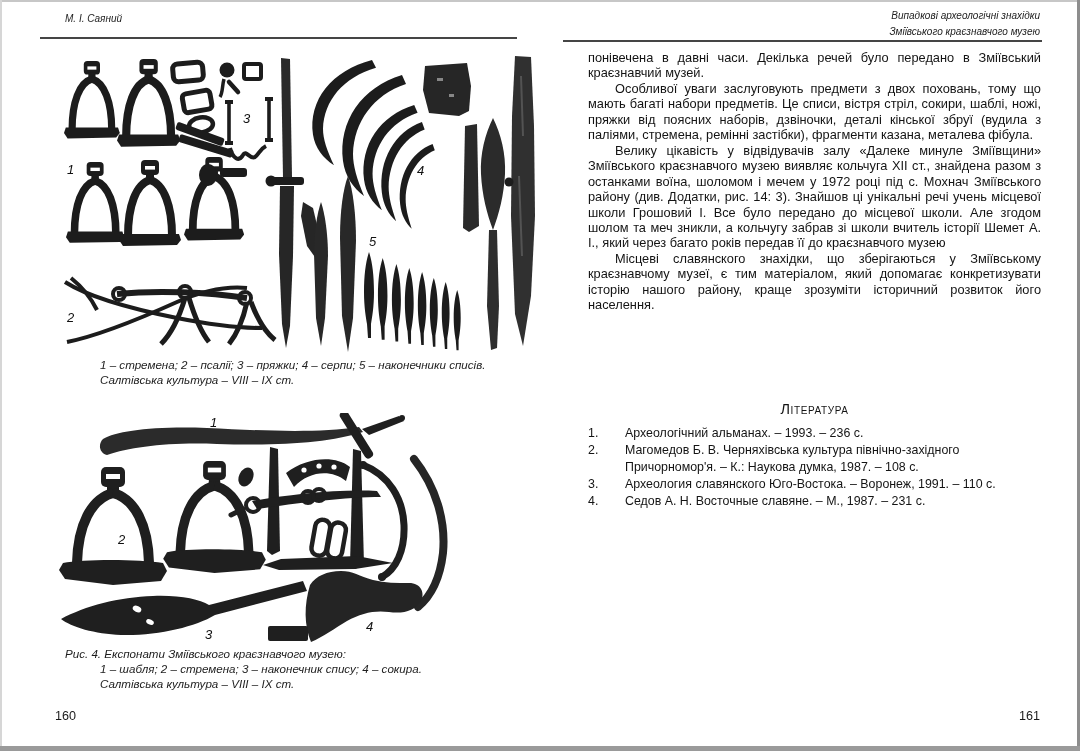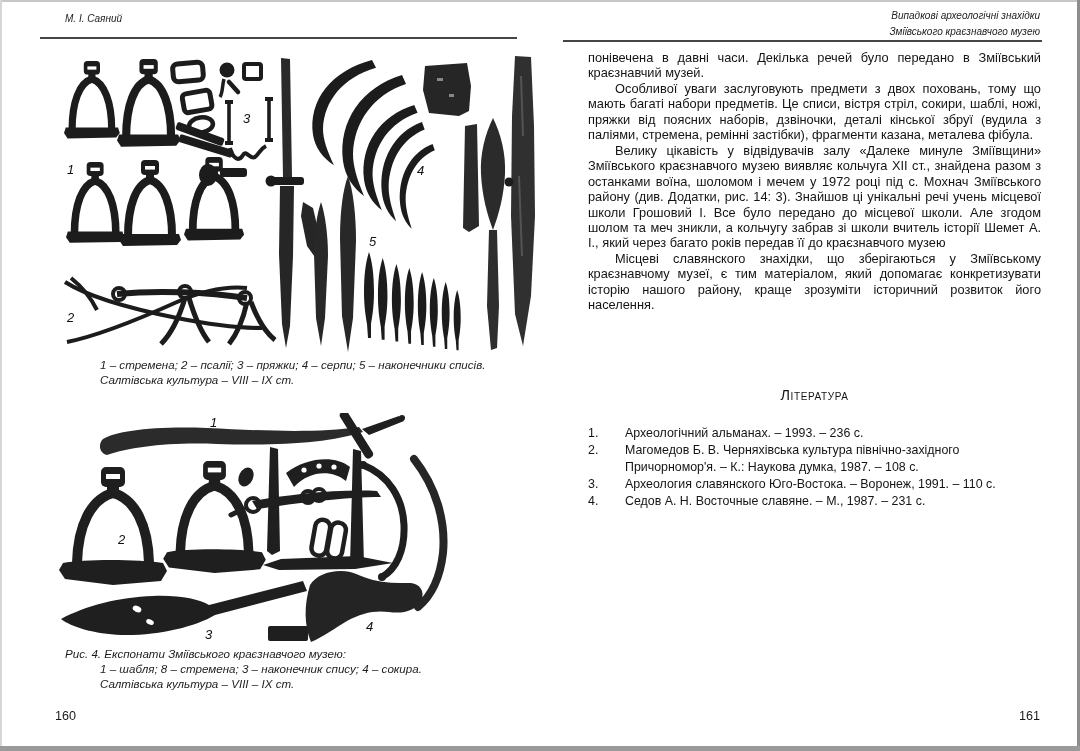--- a/index.html
+++ b/index.html
@@ -29,21 +29,21 @@
   .caption{position:absolute;left:65px;width:460px;font-style:italic;font-size:11.6px;line-height:15px;color:#1d1d1d;}
   .cap3{top:357px;}
   .cap4{top:646px;}
   .cap-ind{margin-left:35px;}
 
   .bodytext{position:absolute;left:588px;top:50px;width:453px;
     font-size:12.8px;line-height:15.45px;text-align:justify;color:#141414;}
   .bodytext p{margin:0;text-indent:27px;}
   .bodytext p.noindent{text-indent:0;}
 
-  .lit-head{position:absolute;left:588px;top:387px;width:453px;text-align:center;
+  .lit-head{position:absolute;left:588px;top:401px;width:453px;text-align:center;
     font-variant:small-caps;font-size:14.5px;letter-spacing:0.6px;color:#141414;}
 
   .refs{position:absolute;left:588px;top:425px;width:456px;font-size:12.4px;line-height:17px;color:#141414;}
   .ref{display:flex;}
   .ref .num{width:37px;flex:none;}
   .ref .txt{flex:1;}
 
   .pagenum{position:absolute;top:709px;font-size:12.6px;color:#1a1a1a;}
   .pn-left{left:55px;text-align:right;}
   .pn-right{right:40px;margin-left:19px;}
@@ -238,21 +238,21 @@
   </g>
 
   <text class="figlabel" x="153" y="14">1</text>
   <text class="figlabel" x="61" y="131">2</text>
   <text class="figlabel" x="148" y="226">3</text>
   <text class="figlabel" x="309" y="218">4</text>
 </svg>
 
 <div class="caption cap4">
   <div>Рис. 4. Експонати Зміївського краєзнавчого музею:</div>
-  <div class="cap-ind">1 – шабля; 8 – стремена; 3 – наконечник спису; 4 – сокира.</div>
+  <div class="cap-ind">1 – шабля; 2 – стремена; 3 – наконечник спису; 4 – сокира.</div>
   <div class="cap-ind">Салтівська культура – VIII – IX ст.</div>
 </div>
 
 <div class="pagenum pn-left">160</div>
 
 <div class="running-head rh-right">
   <div>Випадкові археологічні знахідки</div>
   <div>Зміївського краєзнавчого музею</div>
 </div>
 <div class="rule rule-right"></div>

